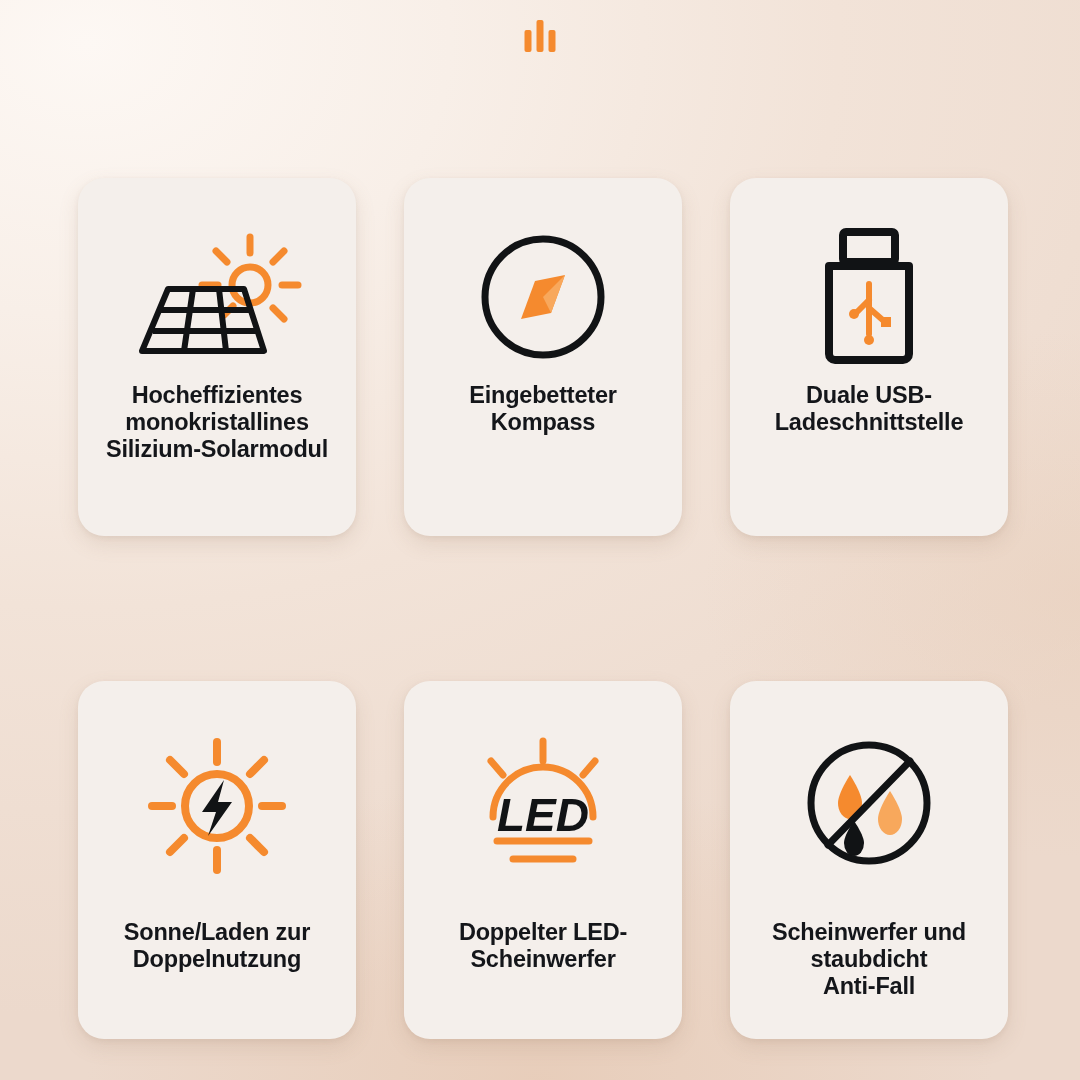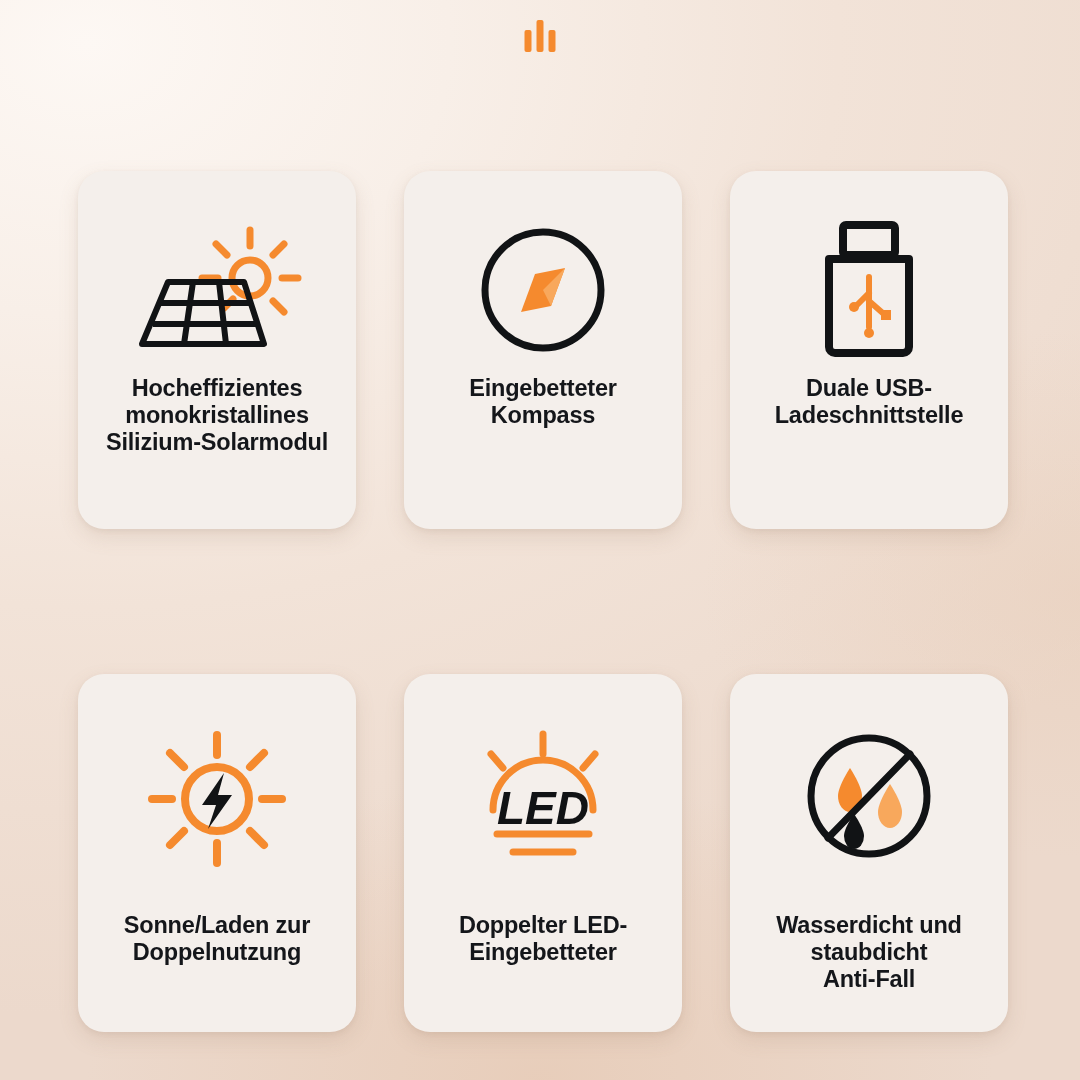--- a/index.html
+++ b/index.html
@@ -47,21 +47,21 @@
     width: 7px;
     border-radius: 2px;
     background: #f58a2e;
   }
   .logo .b1 { height: 22px; }
   .logo .b2 { height: 32px; }
   .logo .b3 { height: 22px; }
 
   .grid {
     position: absolute;
-    top: 171px;
+    top: 178px;
     left: 78px;
     width: 930px;
     display: grid;
     grid-template-columns: repeat(3, 278px);
     grid-auto-rows: 358px;
     column-gap: 48px;
     row-gap: 145px;
     z-index: 2;
   }
 
@@ -199,32 +199,32 @@
             <line x1="28" y1="26" x2="40" y2="40"></line>
             <line x1="132" y1="26" x2="120" y2="40"></line>
             <path d="M30 82 a50 50 0 0 1 100 0"></path>
             <line x1="34" y1="106" x2="126" y2="106"></line>
             <line x1="50" y1="124" x2="110" y2="124"></line>
           </g>
           <text x="80" y="96" text-anchor="middle" font-family="Liberation Sans, sans-serif" font-size="46" font-weight="bold" font-style="italic" fill="#111315">LED</text>
         </svg>
       </div>
       <div class="card-label">Doppelter LED-
-Eingebetteter</div>
+Scheinwerfer</div>
     </div>
 
     <div class="card row2">
       <div class="icon-wrap">
         <svg width="150" height="140" viewBox="0 0 150 140">
           <circle cx="75" cy="68" r="58" fill="none" stroke="#111315" stroke-width="7"></circle>
           <path d="M56 40 C56 40 44 58 44 68 a12 16 0 0 0 24 0 C68 58 56 40 56 40 Z" fill="#f58a2e"></path>
           <path d="M96 56 C96 56 84 74 84 84 a12 16 0 0 0 24 0 C108 74 96 56 96 56 Z" fill="#f8a85c"></path>
           <path d="M60 86 C60 86 50 100 50 108 a10 13 0 0 0 20 0 C70 100 60 86 60 86 Z" fill="#111315"></path>
           <line x1="34" y1="110" x2="116" y2="26" stroke="#111315" stroke-width="7" stroke-linecap="round"></line>
         </svg>
       </div>
-      <div class="card-label">Wasserdicht und
+      <div class="card-label">Scheinwerfer und
 staubdicht
 Anti-Fall</div>
     </div>
 
   </div>
 </div>
 
 </body></html>

